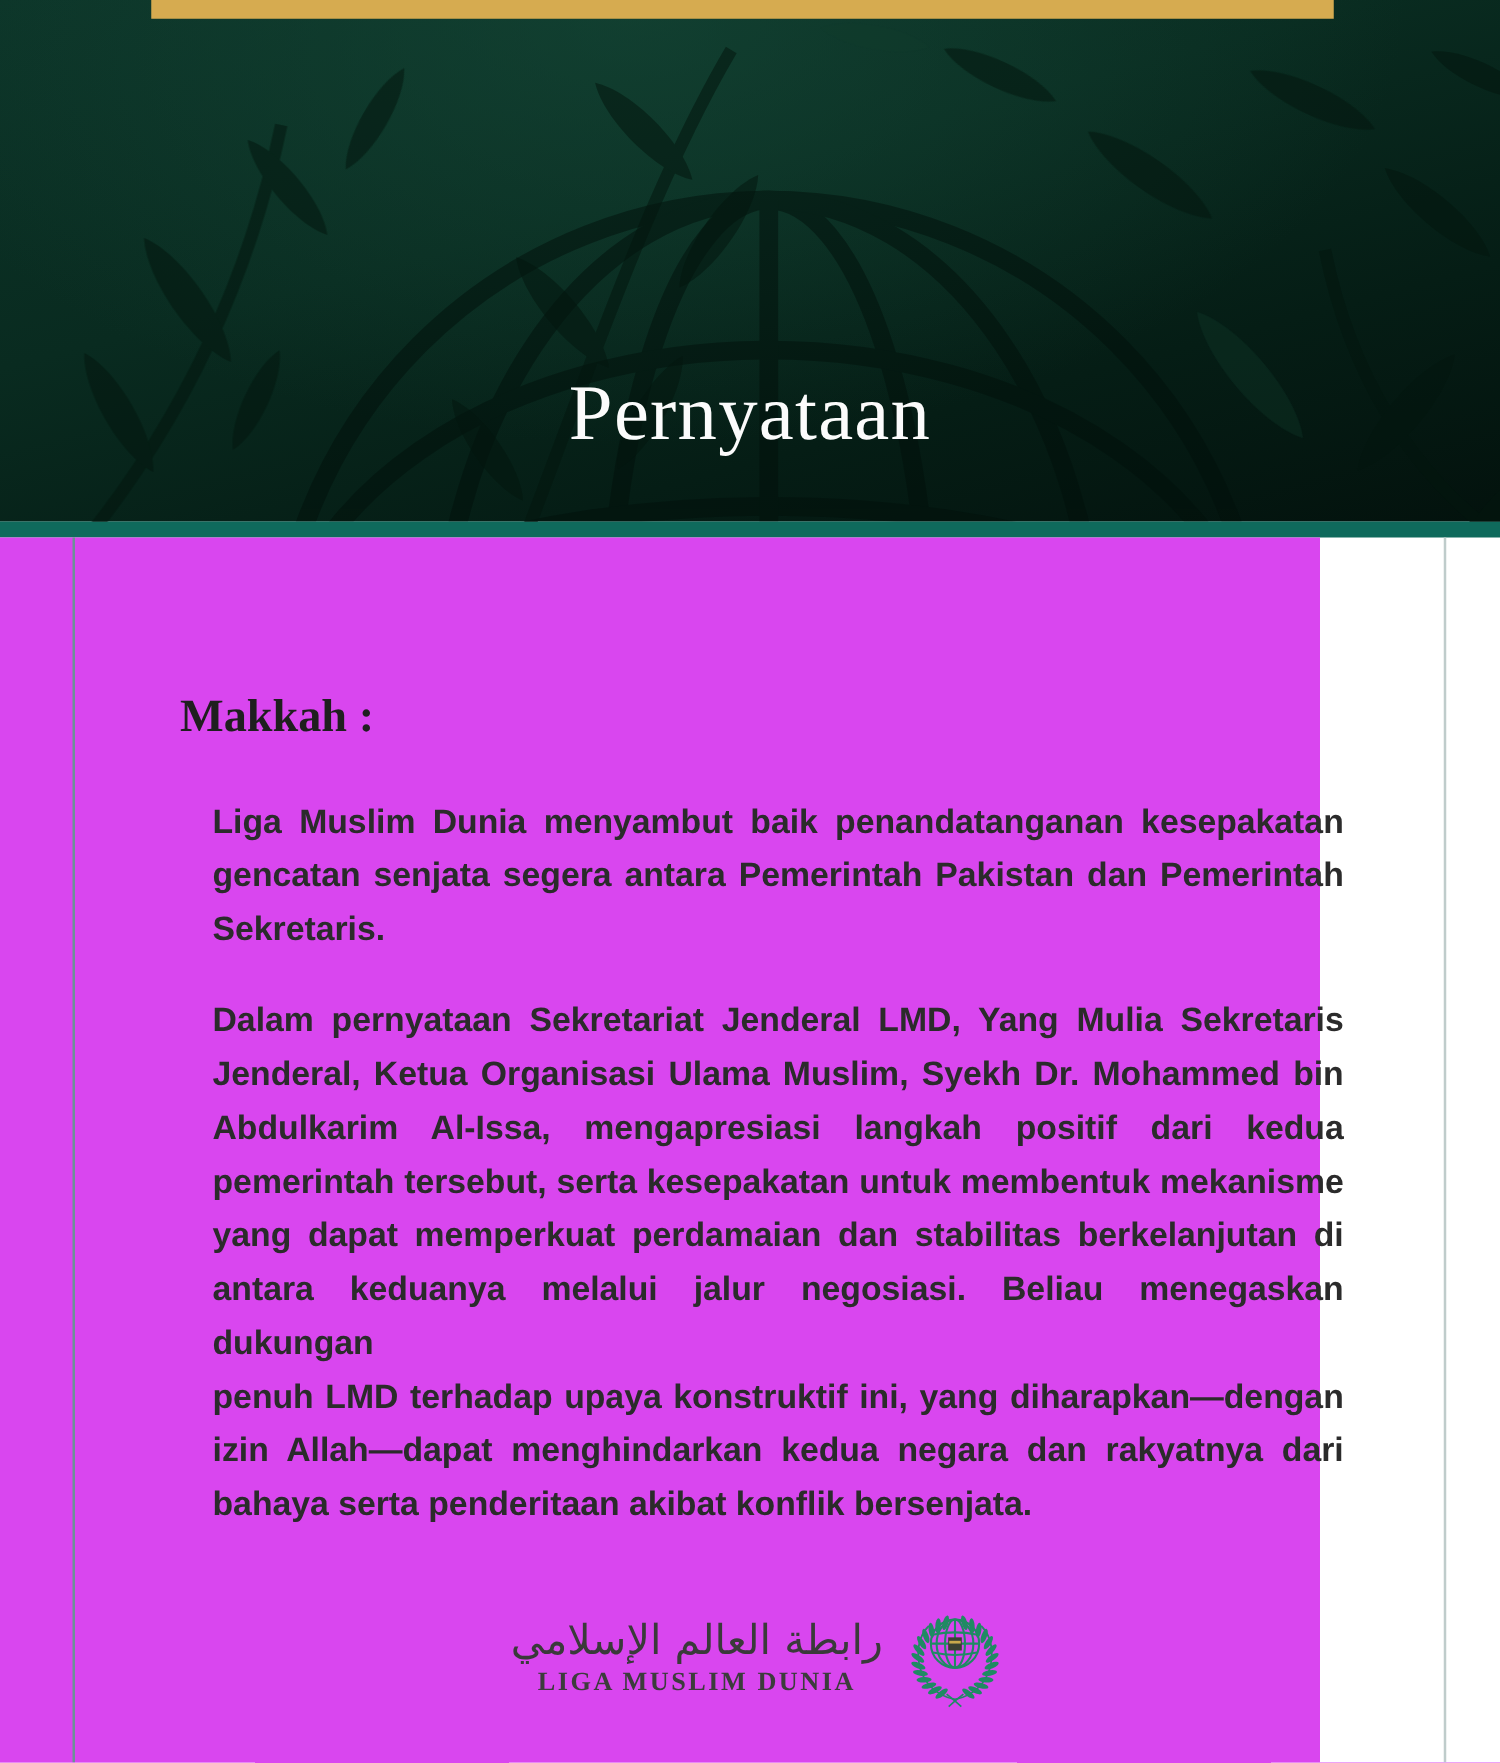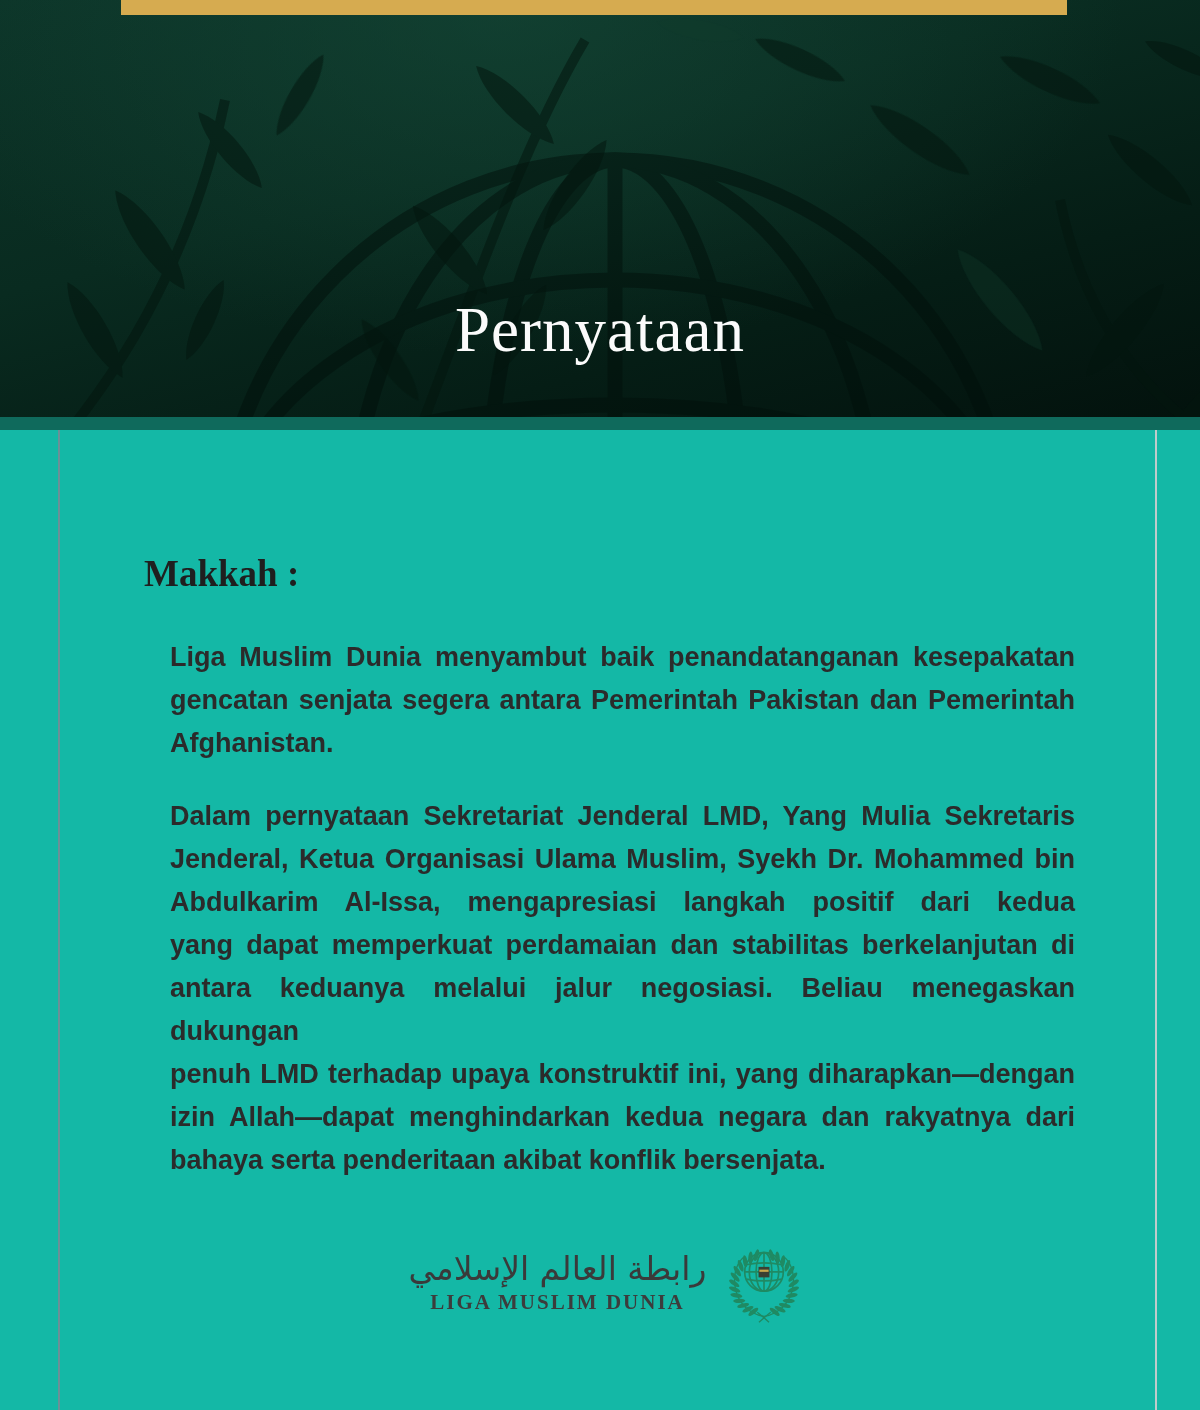--- a/index.html
+++ b/index.html
@@ -26,21 +26,21 @@
   .header-title {
     position:absolute; top:294px; left:0; right:0;
     text-align:center;
     font-family:"Liberation Serif", serif;
     font-size:63px; font-weight:400; letter-spacing:1px;
     color:#FBFBFB;
   }
   .teal-band { width:1200px; height:13px; background:#0F6A5C; }
 
   
-  .main { position:relative; width:1200px; height:980px; background:#14b8a6; }
+  .main { position:relative; width:1056px; height:980px; background:#d946ef; }
   .rule { position:absolute; top:0; bottom:0; width:2px; }
   .rule-left  { left:58px;  background:#6C9097; }
   .rule-right { left:1155px; background:#BFCCCB; }
 
   .content { width:935px; margin-left:140px; padding-top:122px; }
   .location-heading {
     font-family:"Liberation Serif", serif;
     font-weight:700; font-size:37px; line-height:44px;
     color:#1F1F1F; margin:0 0 40px 4px;
   }
@@ -127,27 +127,28 @@
 <div class="main">
   <div class="rule rule-left"></div>
   <div class="rule rule-right"></div>
 
   <div class="content">
     <h2 class="location-heading">Makkah :</h2>
 
     <div class="para">
       <div class="line">Liga Muslim Dunia menyambut baik penandatanganan kesepakatan</div>
       <div class="line">gencatan senjata segera antara Pemerintah Pakistan dan Pemerintah</div>
-      <div class="line last">Afghanistan.</div>
+      <div class="line last">Sekretaris.</div>
     </div>
 
     <div class="para">
       <div class="line">Dalam pernyataan Sekretariat Jenderal LMD, Yang Mulia Sekretaris</div>
       <div class="line">Jenderal, Ketua Organisasi Ulama Muslim, Syekh Dr. Mohammed bin</div>
       <div class="line">Abdulkarim Al-Issa, mengapresiasi langkah positif dari kedua</div>
+      <div class="line">pemerintah tersebut, serta kesepakatan untuk membentuk mekanisme</div>
       <div class="line">yang dapat memperkuat perdamaian dan stabilitas berkelanjutan di</div>
       <div class="line">antara keduanya melalui jalur negosiasi. Beliau menegaskan dukungan</div>
       <div class="line">penuh LMD terhadap upaya konstruktif ini, yang diharapkan—dengan</div>
       <div class="line">izin Allah—dapat menghindarkan kedua negara dan rakyatnya dari</div>
       <div class="line last">bahaya serta penderitaan akibat konflik bersenjata.</div>
     </div>
 
     <div class="footer-logo">
       <div class="logo-text">
         <div class="logo-arabic">رابطة العالم الإسلامي</div>

